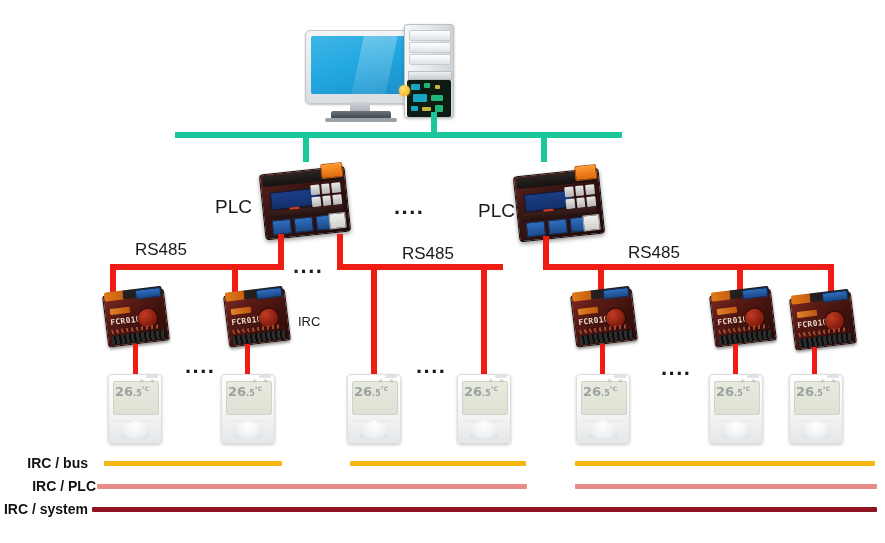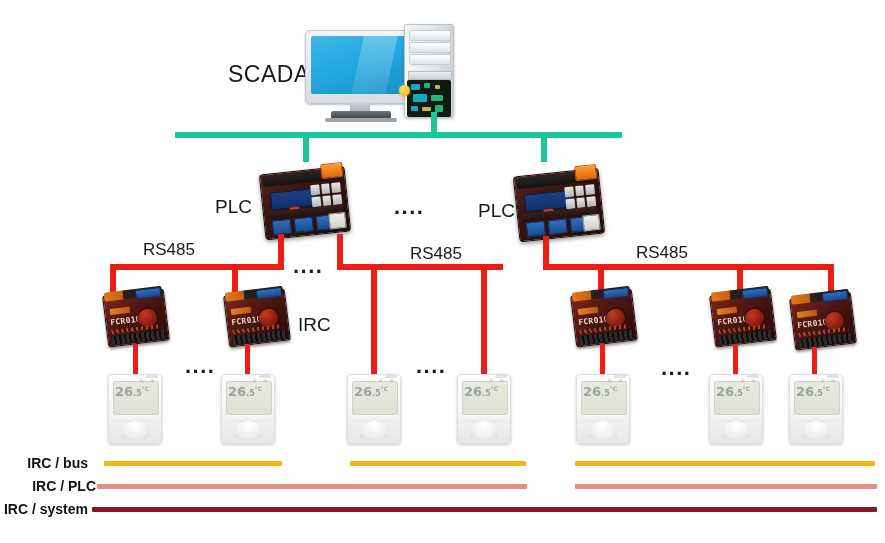--- a/index.html
+++ b/index.html
@@ -5,22 +5,22 @@
   html,body{margin:0;padding:0;background:#ffffff;}
   body{width:885px;height:543px;position:relative;overflow:hidden;
        font-family:"Liberation Sans","DejaVu Sans",sans-serif;}
 
   #stage{position:absolute;left:0;top:0;width:885px;height:543px;}
 
   
   .lbl{position:absolute;color:#1a1a1a;white-space:nowrap;}
   .lbl.scada{font-size:23px;letter-spacing:.5px;}
   .lbl.plc{font-size:19px;}
-  .lbl.rs485{font-size:17px;margin-left:8px;}
-  .lbl.irc{font-size:19px;}
+  .lbl.rs485{font-size:17px;}
+  .lbl.irc{font-size:13px;}
   .dots{position:absolute;font-size:22px;font-weight:bold;color:#1a1a1a;
         letter-spacing:1.5px;line-height:1;white-space:nowrap;}
 
   .hline{position:absolute;}
   .vline{position:absolute;}
 
   
   .legend-label{position:absolute;font-size:14px;font-weight:bold;color:#111;
                 white-space:nowrap;text-align:right;}
   .legend-bar{position:absolute;border-radius:1px;}
@@ -125,21 +125,20 @@
            background:radial-gradient(ellipse at 50% 25%,#ffffff 0%,#eef0f2 55%,#cfd3d7 100%);
            border-radius:50% 50% 40% 40%;
            clip-path:polygon(0% 100%,18% 22%,50% 0%,82% 22%,100% 100%);}
   .th-slot{position:absolute;left:6px;bottom:22px;width:42px;height:2px;background:#e9ebed;border-radius:1px;}
 </style>
 </head>
 <body>
 
 <div id="stage">
 
-  <div class="lbl scada" style="left:228px;top:61px;">SCADA</div>
 
   <div class="scada-pc">
     <div class="mon-body">
       <div class="mon-screen">
         <div class="mon-gloss"></div>
       </div>
     </div>
     <div class="mon-neck"></div>
     <div class="mon-base"></div>
     <div class="mon-base2"></div>

